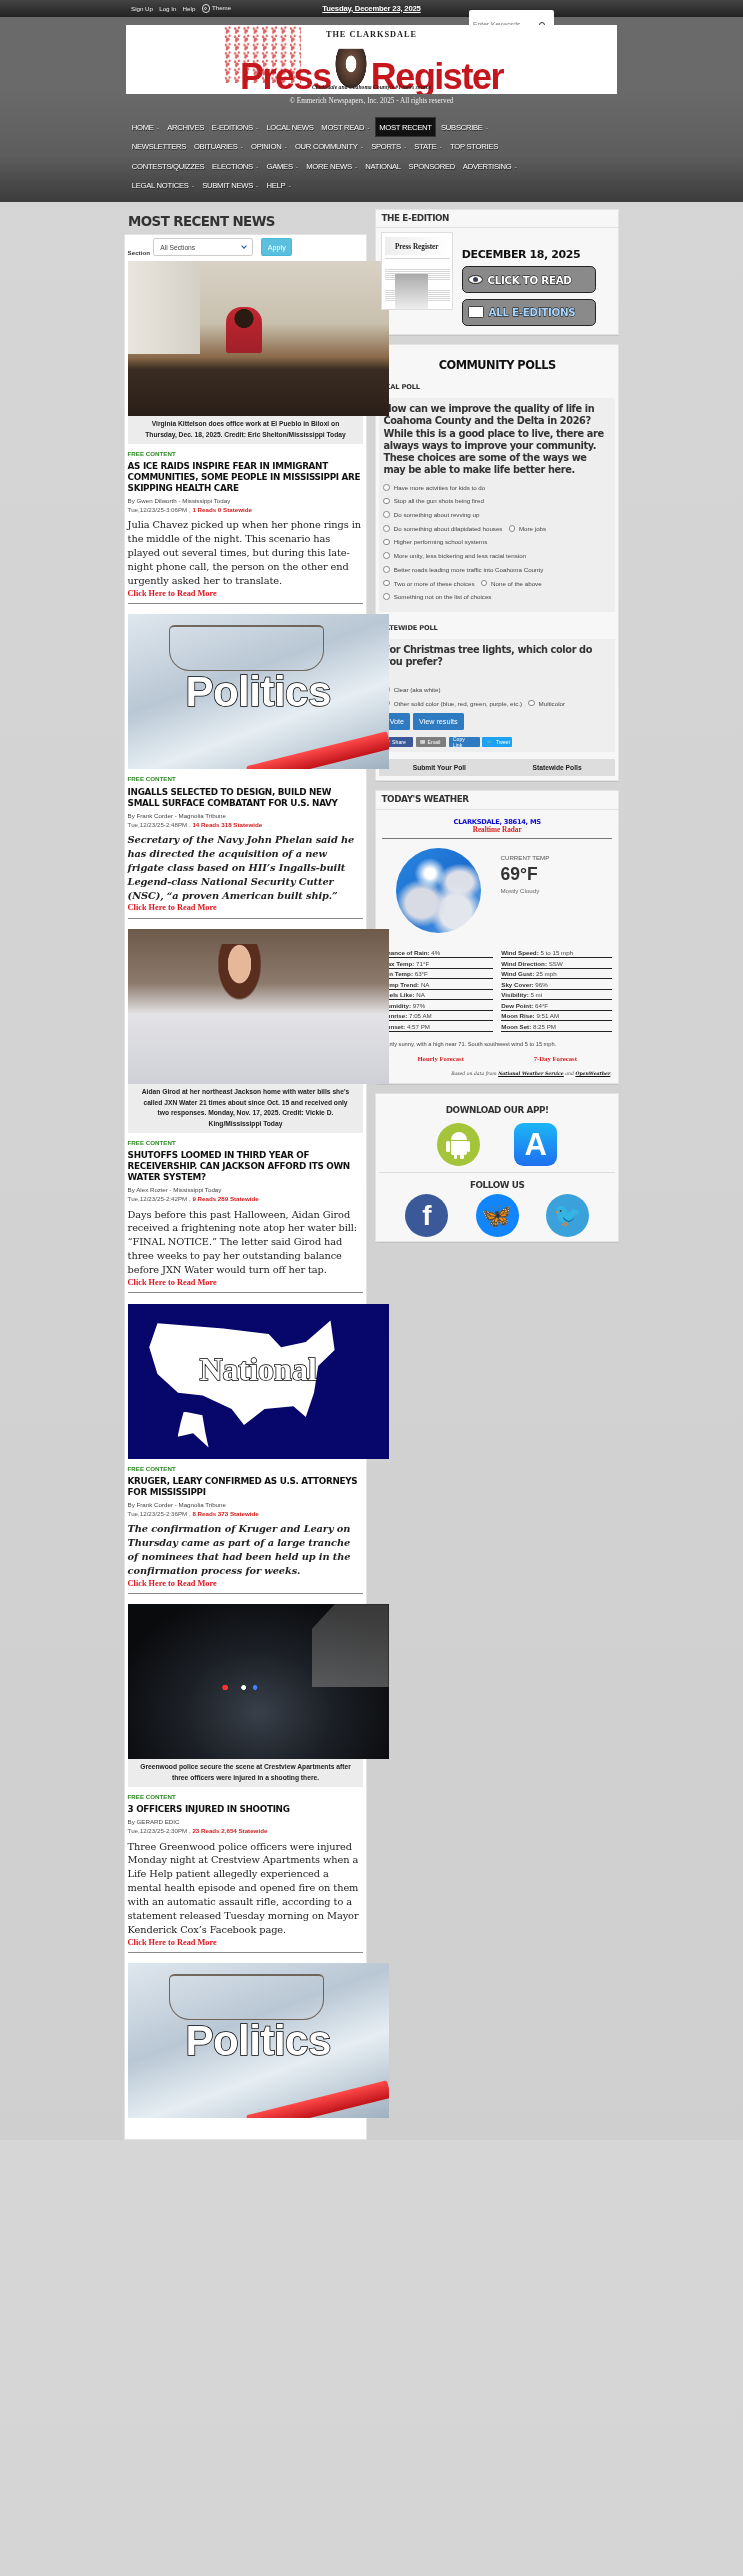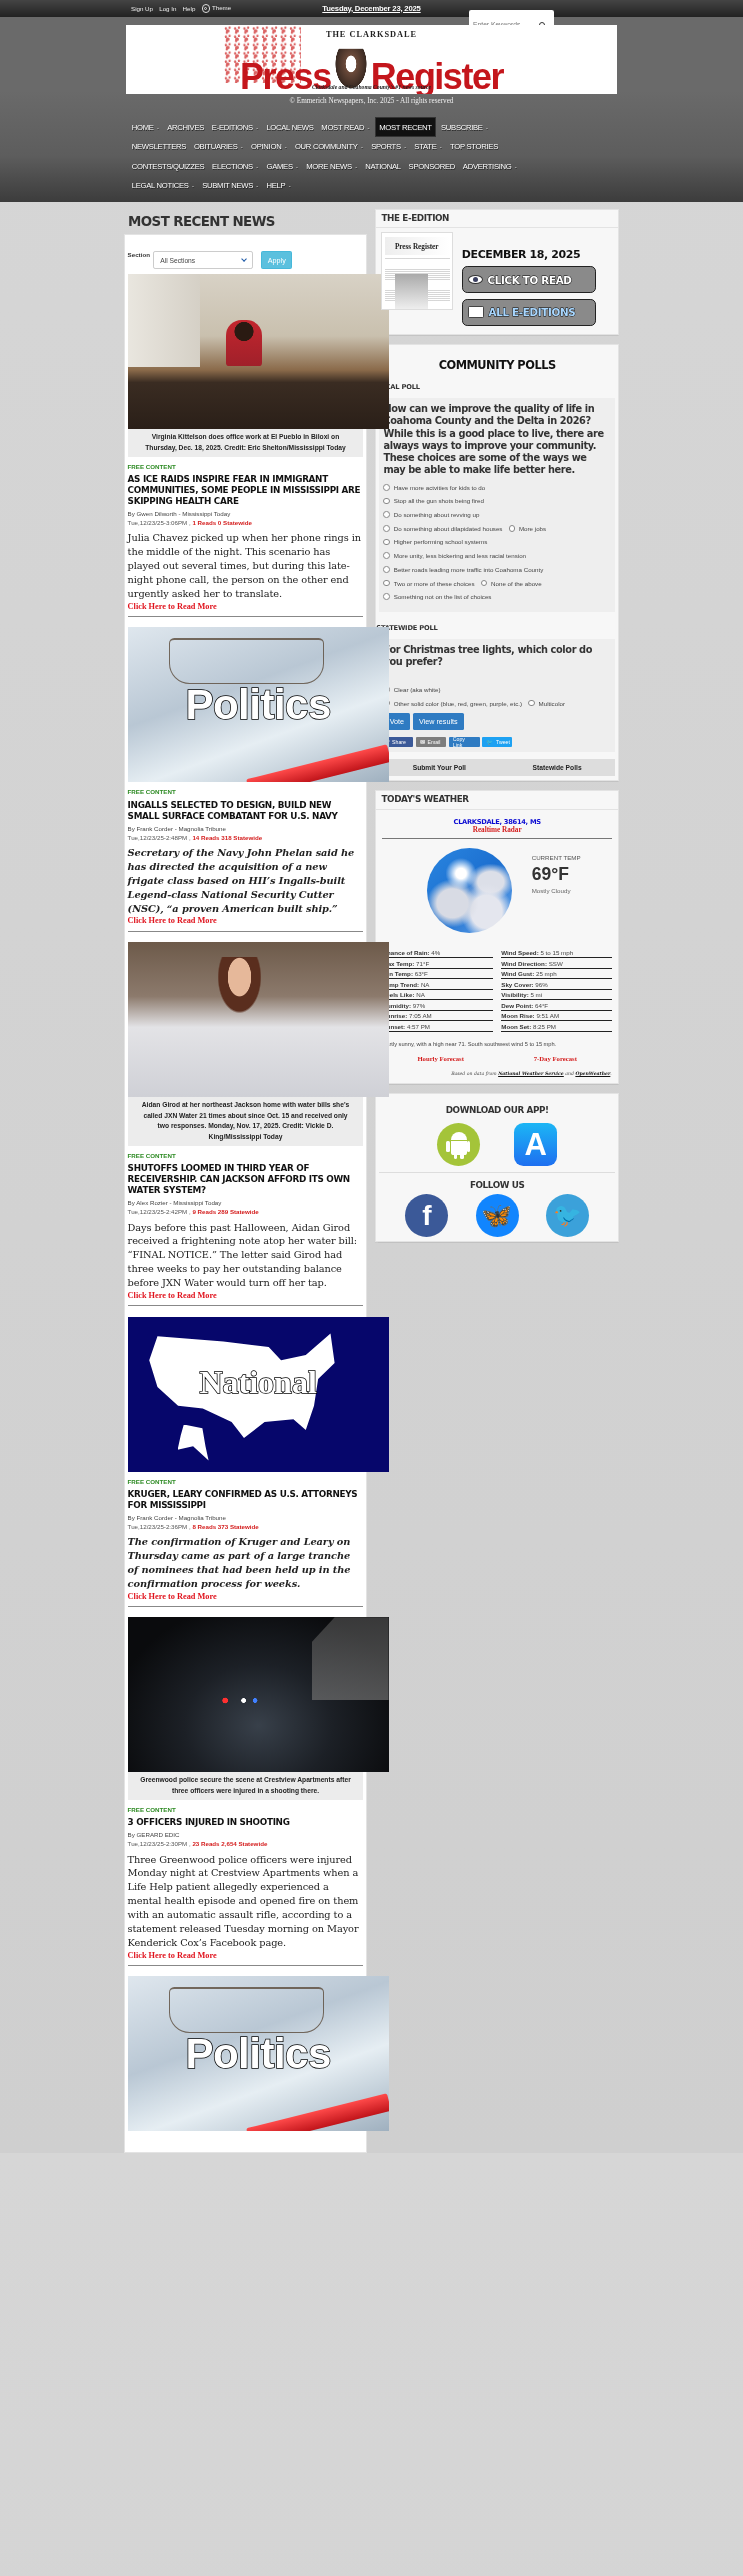--- a/index.html
+++ b/index.html
@@ -60,21 +60,21 @@
   .nav-item .caret { font-size: 4.1px; margin-left: 2.6px; vertical-align: 1px; color:#ddd;}
   .nav-item.active { background:#111; border:0.5px solid #333; padding: 4.6px 3.1px; }
 
   
   .container { width: 495px; margin: 0 auto; display:flex; gap: 8.3px; padding-top: 7.2px; }
   .main-col { width: 243px; }
   .side-col { width: 245px; }
 
   .page-title { font-family: "DejaVu Sans", sans-serif; font-weight: bold; font-size: 13.4px; color: #333; letter-spacing: -0.6px; margin: 5.2px 0 5.2px 4.1px; }
   .news-box { background:#fff; border: 0.5px solid #e3e3e3; padding: 3.1px 2.6px 5.2px; }
-  .filter { display:flex; align-items:flex-start; gap: 2.1px; padding: 0 0 5.2px 0; margin-top: 13px; }
+  .filter { display:flex; align-items:flex-end; gap: 2.1px; padding: 0 0 5.2px 0; }
   .filter label { font-weight:bold; font-size: 6.2px; color:#333; margin-right: 1px;}
   .filter .select { width: 100px; height: 17.5px; border:0.5px solid #ccc; border-radius:2.1px; display:flex; align-items:center; justify-content:space-between; padding: 0 6.2px; font-size: 6.7px; color:#444; }
   .filter .chev { width: 4.1px; height: 4.1px; border-right: 1.5px solid #1e5aa8; border-bottom: 1.5px solid #1e5aa8; transform: rotate(45deg); margin-top:-2.1px; }
   .filter .apply { margin-left: 6.2px; background:#5bc0de; color:#fff; border:0.5px solid #46b8da; border-radius:1.5px; height: 17.5px; width: 31px; font-size:7.2px; display:flex; align-items:center; justify-content:center;}
 
   .article { padding-bottom: 5.2px; border-bottom: 1px solid #888; margin-bottom: 10.3px; }
   .article:last-child { border-bottom: none; }
   .article .photo { width: 261px; height: 155px; position: relative; overflow: hidden; display:block;}
   .article .caption { background:#ececec; text-align:center; font-weight:bold; font-size: 6.7px; color:#222; padding: 3.1px 9.3px 3.1px; line-height: 1.6; }
   .free { color: #2e8b24; font-weight: bold; font-size: 6.2px; margin-top: 6.2px; }
@@ -142,21 +142,21 @@
   .sbtn.em { background:#7d7d7d; }
   .sbtn.cl { background:#2f7bc2; width: 31px; justify-content:center; }
   .sbtn.tw { background:#1da1f2; }
   .sbtn .ic { font-weight: bold; font-size: 5.7px; }
   .poll-footer { display:flex; justify-content: space-around; background:#ddd; margin: 6.2px 3.1px 4.1px; padding: 5.2px 0; font-weight:bold; font-size: 6.7px; color:#222; }
   .poll-footer span { cursor:pointer; }
 
   .wx-loc { display:flex; justify-content:space-between; align-items:center; margin: 8.3px 6.2px 0; padding-bottom: 4.1px; border-bottom: 1.5px solid #777; flex-direction: column; }
   .wx-loc .city { color: #0a0ad2; font-family:"DejaVu Sans", sans-serif; font-weight:bold; font-size: 6.7px; letter-spacing: -0.3px; cursor:pointer;}
   .wx-loc .radar { color: #d41c1c; font-family:"Liberation Serif", serif; font-weight:bold; font-size: 7.2px; cursor:pointer;}
-  .wx-main { display:flex; margin: 9.3px 6.2px 0; justify-content: center; }
+  .wx-main { display:flex; margin: 9.3px 6.2px 0; }
   .wx-img { width: 85px; height: 85px; border-radius: 50%; margin-left: 13.4px;
     background: radial-gradient(circle at 40% 30%, #fff 5.2px, transparent 15.5px),
                 radial-gradient(ellipse at 30% 65%, #d8dbe4 15.5px, transparent 26px),
                 radial-gradient(ellipse at 70% 75%, #e4e6ee 15.5px, transparent 26px),
                 radial-gradient(ellipse at 75% 40%, #dcdfe8 13px, transparent 23px),
                 linear-gradient(135deg, #2a86e0, #1c6fd0 50%, #6aa8ec); }
   .wx-cur { margin-left: 19.6px; margin-top: 6.2px; }
   .wx-cur .lbl { font-size: 6.2px; color:#555; }
   .wx-cur .temp { font-size: 17.5px; font-weight: bold; color:#333; margin-top: 2.1px; }
   .wx-cur .cond { font-size: 6.2px; color:#666; margin-top: 2.1px; }

